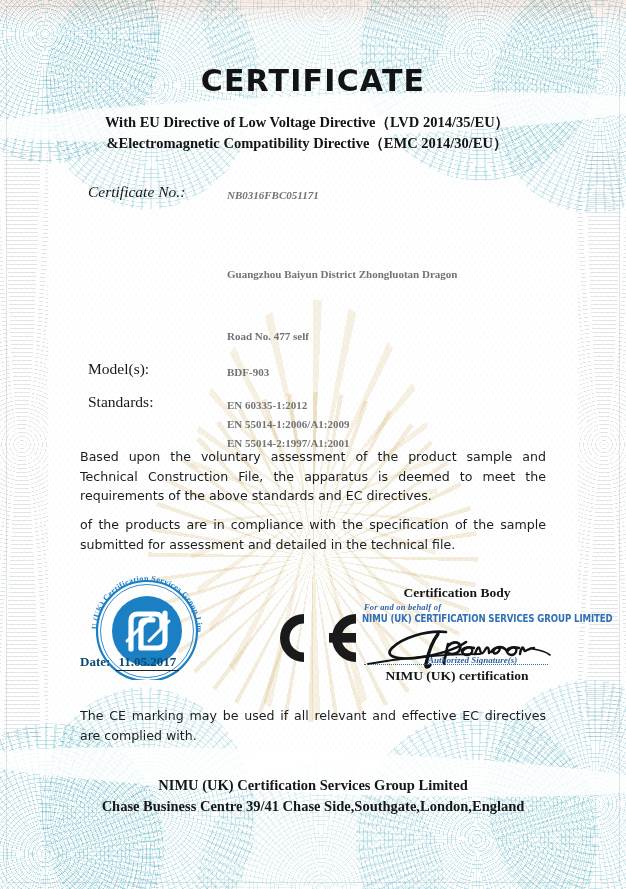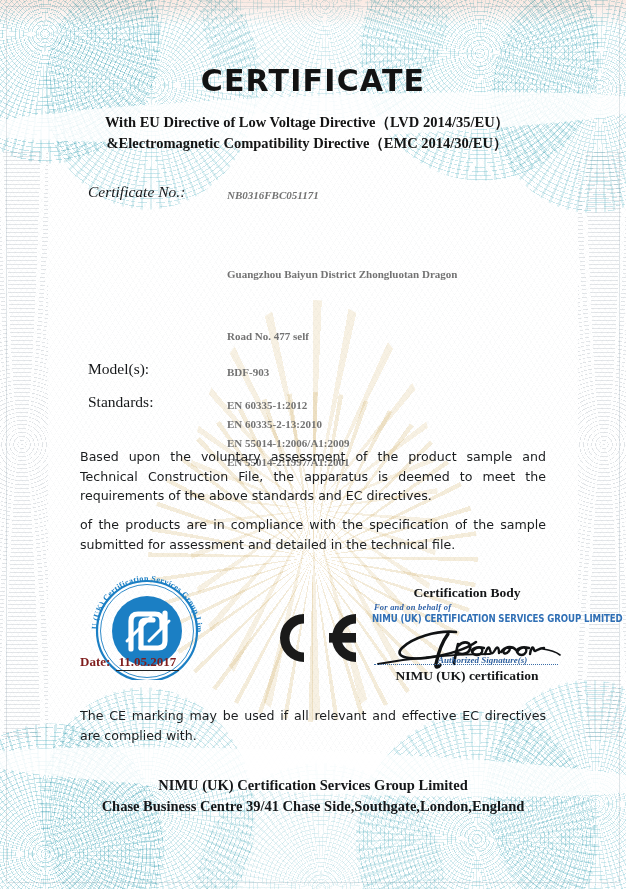--- a/index.html
+++ b/index.html
@@ -214,42 +214,42 @@
   }
   .seal svg { display: block; }
 
   .date-line {
     position: absolute;
     left: 80px;
     top: 654px;
     font-family: "Liberation Serif", serif;
     font-weight: bold;
     font-size: 13px;
-    color: #7f1d1d;
+    color: #0c4a6e;
     white-space: nowrap;
   }
   .date-value {
     border-bottom: 1px solid #222;
     padding: 0 3px 1px 3px;
     margin-left: 2px;
   }
 
   
   .ce-mark {
     position: absolute;
     left: 268px;
     top: 608px;
     width: 96px;
     height: 60px;
   }
 
   
   .sig-block {
     position: absolute;
-    left: 372px;
+    left: 362px;
     top: 585px;
     width: 190px;
     text-align: center;
   }
   .sig-title {
     font-family: "Liberation Serif", serif;
     font-weight: bold;
     font-size: 13.5px;
     color: #141618;
   }
@@ -381,21 +381,20 @@
 
       <div class="field-row r-model">
         <div class="field-label">Model(s):</div>
         <div class="field-value">BDF-903</div>
       </div>
 
       <div class="field-row r-standards">
         <div class="field-label">Standards:</div>
         <div class="field-value">
           <span class="std-line">EN 60335-1:2012</span>
-          <span class="std-line">EN 60335-2-13:2010</span>
           <span class="std-line">EN 55014-1:2006/A1:2009</span>
           <span class="std-line">EN 55014-2:1997/A1:2001</span>
         </div>
       </div>
     </div>
 
     <div class="para para-1">Based upon the voluntary assessment of the product sample and Technical Construction File, the apparatus is deemed to meet the requirements of the above standards and EC directives.</div>
 
     <div class="para para-3">The CE marking may be used if all relevant and effective EC directives are complied with.</div>
 

